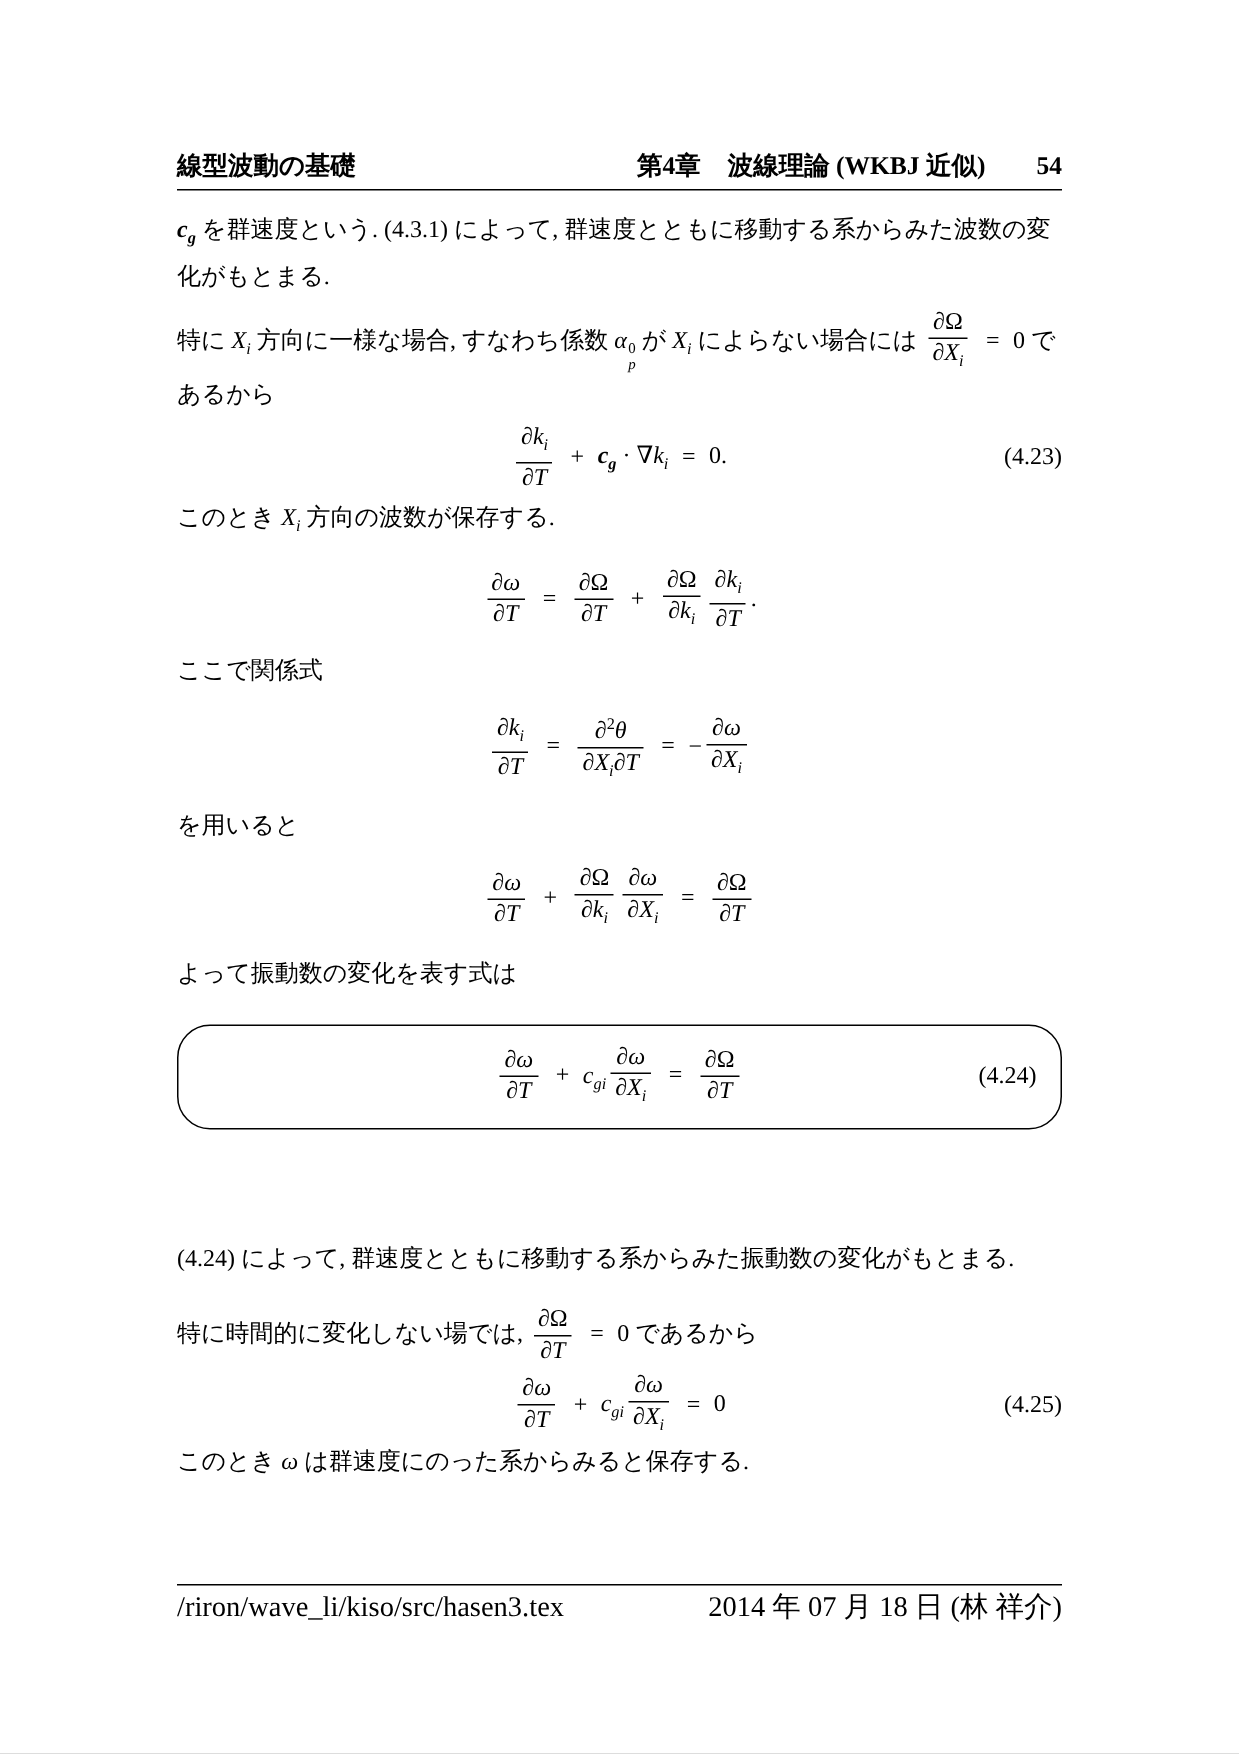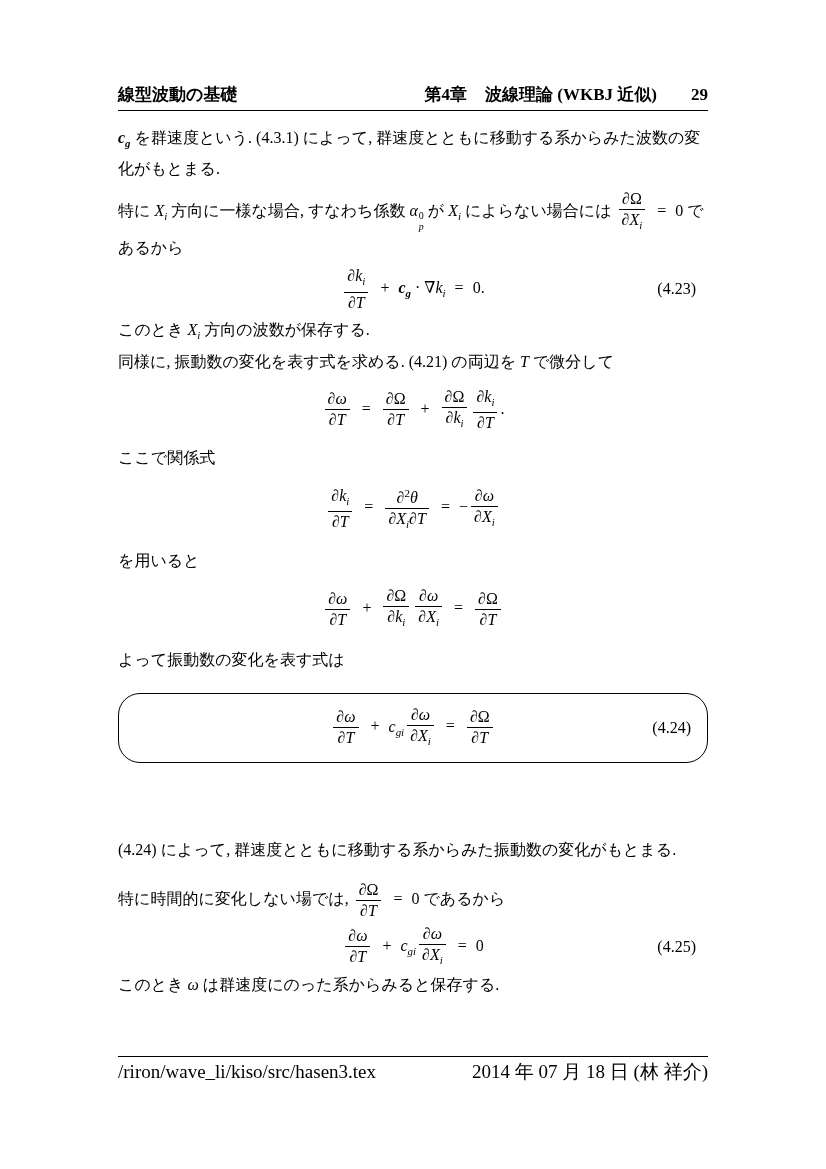--- a/index.html
+++ b/index.html
@@ -27,21 +27,21 @@
     display: flex;
     justify-content: space-between;
     align-items: baseline;
     font-weight: bold;
     font-size: 17px;
     line-height: 21px;
     border-bottom: 1.5px solid #000;
     padding-bottom: 5px;
   }
   .h-right { display: inline-flex; align-items: flex-end; }
-  .h-ct { margin-left: 18px; }
+  .h-ct { margin-left: 18px; margin-top: 16px; }
   .h-pn { margin-left: 34px; }
   
   .para { margin: 0; line-height: 25px; text-align: left; }
   .p1  { margin-top: 14px; }
   .p2  { margin-top: 8px; }
   .p3  { margin-top: 3px; }
   .p4  { margin-top: 1px; }
   .p5  { margin-top: 12px; }
   .p6  { margin-top: 14px; }
   .p7  { margin-top: 14px; }
@@ -57,21 +57,21 @@
     min-height: 44px;
     font-size: 16px;
   }
   .eq-423  { margin: 6px 0 4px; }
   .eq-dwdt { margin: 13px 0 11px; }
   .eq-rel  { margin: 13px 0 13px; }
   .eq-comb { margin: 13px 0 13px; }
   .eq-425  { margin: 3px 0 1px; }
   .eq-no {
     position: absolute;
-    right: 12px;
+    right: 0;
     top: 50%;
     transform: translateY(-50%);
   }
   .eqbox {
     margin-top: 21px;
     border: 1.5px solid #000;
     border-radius: 22px;
     padding: 11px 0;
   }
   .eqbox .eq-no { right: 16px; }
@@ -114,38 +114,37 @@
 <body>
 
 <div class="page">
   <div class="content">
 
     <div class="header">
       <span class="h-left">線型波動の基礎</span>
       <span class="h-right">
         <span>第4章</span>
         <span class="h-ct">波線理論 (WKBJ 近似)</span>
-        <span class="h-pn">29</span>
+        <span class="h-pn">54</span>
       </span>
     </div>
 
     <p class="para p1"><b><i>c</i></b><sub><b><i>g</i></b></sub> を群速度という. (4.3.1) によって, 群速度とともに移動する系からみた波数の変化がもとまる.</p>
 
     <p class="para p2">特に <i>X</i><sub><i>i</i></sub> 方向に一様な場合, すなわち係数 <i>α</i><span class="supsub">
           <span class="t">0</span>
           <span class="b"><i>p</i></span>
         </span> が <i>X</i><sub><i>i</i></sub> によらない場合には <span class="frac"><span class="fn">∂Ω</span><span class="fd">∂<i>X</i><sub><i>i</i></sub></span></span> <span class="op">=</span> 0 であるから</p>
 
     <div class="eq eq-423">
       <span class="eq-body"><span class="frac"><span class="fn">∂<i>k</i><sub><i>i</i></sub></span><span class="fd">∂<i>T</i></span></span> <span class="op">+</span> <b><i>c</i></b><sub><b><i>g</i></b></sub> · ∇<i>k</i><sub><i>i</i></sub> <span class="op">=</span> 0.</span>
       <span class="eq-no">(4.23)</span>
     </div>
 
     <p class="para p3">このとき <i>X</i><sub><i>i</i></sub> 方向の波数が保存する.</p>
-    <p class="para p4">同様に, 振動数の変化を表す式を求める. (4.21) の両辺を <i>T</i> で微分して</p>
 
     <div class="eq eq-dwdt">
       <span class="eq-body"><span class="frac"><span class="fn">∂<i>ω</i></span><span class="fd">∂<i>T</i></span></span> <span class="op">=</span> <span class="frac"><span class="fn">∂Ω</span><span class="fd">∂<i>T</i></span></span> <span class="op">+</span> <span class="frac"><span class="fn">∂Ω</span><span class="fd">∂<i>k</i><sub><i>i</i></sub></span></span><span class="frac"><span class="fn">∂<i>k</i><sub><i>i</i></sub></span><span class="fd">∂<i>T</i></span></span>.</span>
     </div>
 
     <p class="para p5">ここで関係式</p>
 
     <div class="eq eq-rel">
       <span class="eq-body"><span class="frac"><span class="fn">∂<i>k</i><sub><i>i</i></sub></span><span class="fd">∂<i>T</i></span></span> <span class="op">=</span> <span class="frac"><span class="fn">∂<sup>2</sup><i>θ</i></span><span class="fd">∂<i>X</i><sub><i>i</i></sub>∂<i>T</i></span></span> <span class="op">=</span> −<span class="frac"><span class="fn">∂<i>ω</i></span><span class="fd">∂<i>X</i><sub><i>i</i></sub></span></span></span>
     </div>

